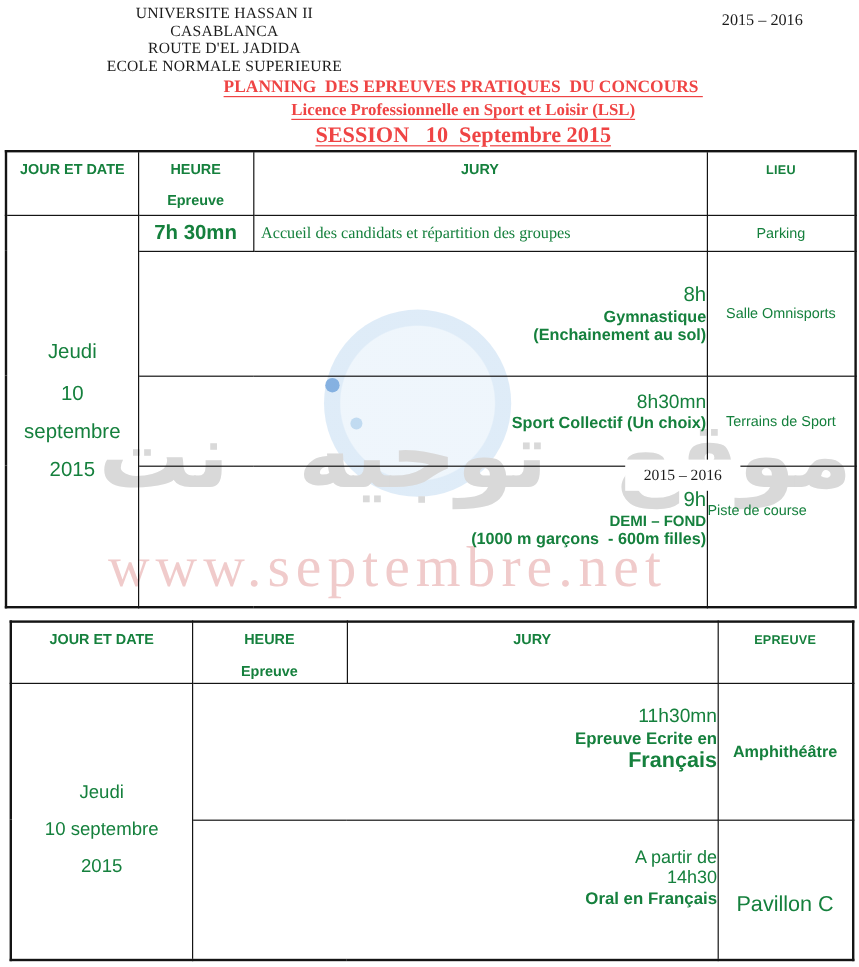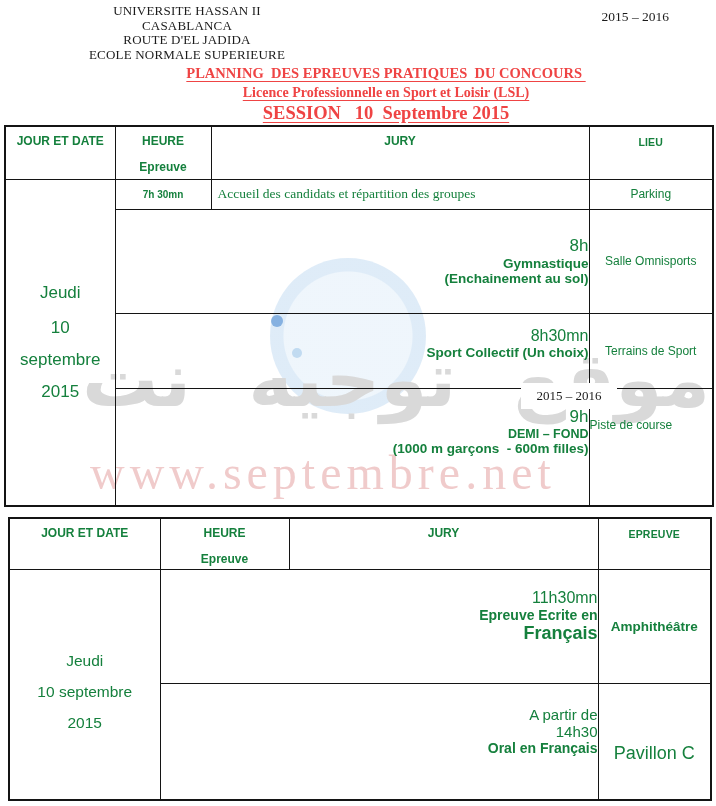--- a/index.html
+++ b/index.html
@@ -73,21 +73,21 @@
   .hdr-sub { font-weight:bold; font-size:12px; margin-top:12px; }
 
   .day-cell {
     vertical-align:middle; text-align:center;
     font-size:17px; line-height:32px; font-weight:normal;
   }
   .day-cell-2 {
     vertical-align:middle; text-align:center;
     font-size:15.5px; line-height:31px; padding-top:14px;
   }
-  .time-cell { vertical-align:middle; text-align:center; font-weight:bold; font-size:10px; }
+  .time-cell { vertical-align:middle; text-align:center; font-weight:bold; font-size:17px; }
   .jury-desc {
     vertical-align:middle; text-align:left; padding-left:6px;
     font-family:"Liberation Serif", serif; font-size:13.5px;
   }
   .lieu-cell { vertical-align:middle; text-align:center; font-size:12px; }
   .lieu-top  { vertical-align:top; text-align:left; font-size:12px; padding-top:29px; }
   .place-bold { vertical-align:middle; text-align:center; font-size:13.5px; font-weight:bold; }
   .place-big  { vertical-align:middle; text-align:center; font-size:18px; padding-top:24px; }
 
   .stack {

